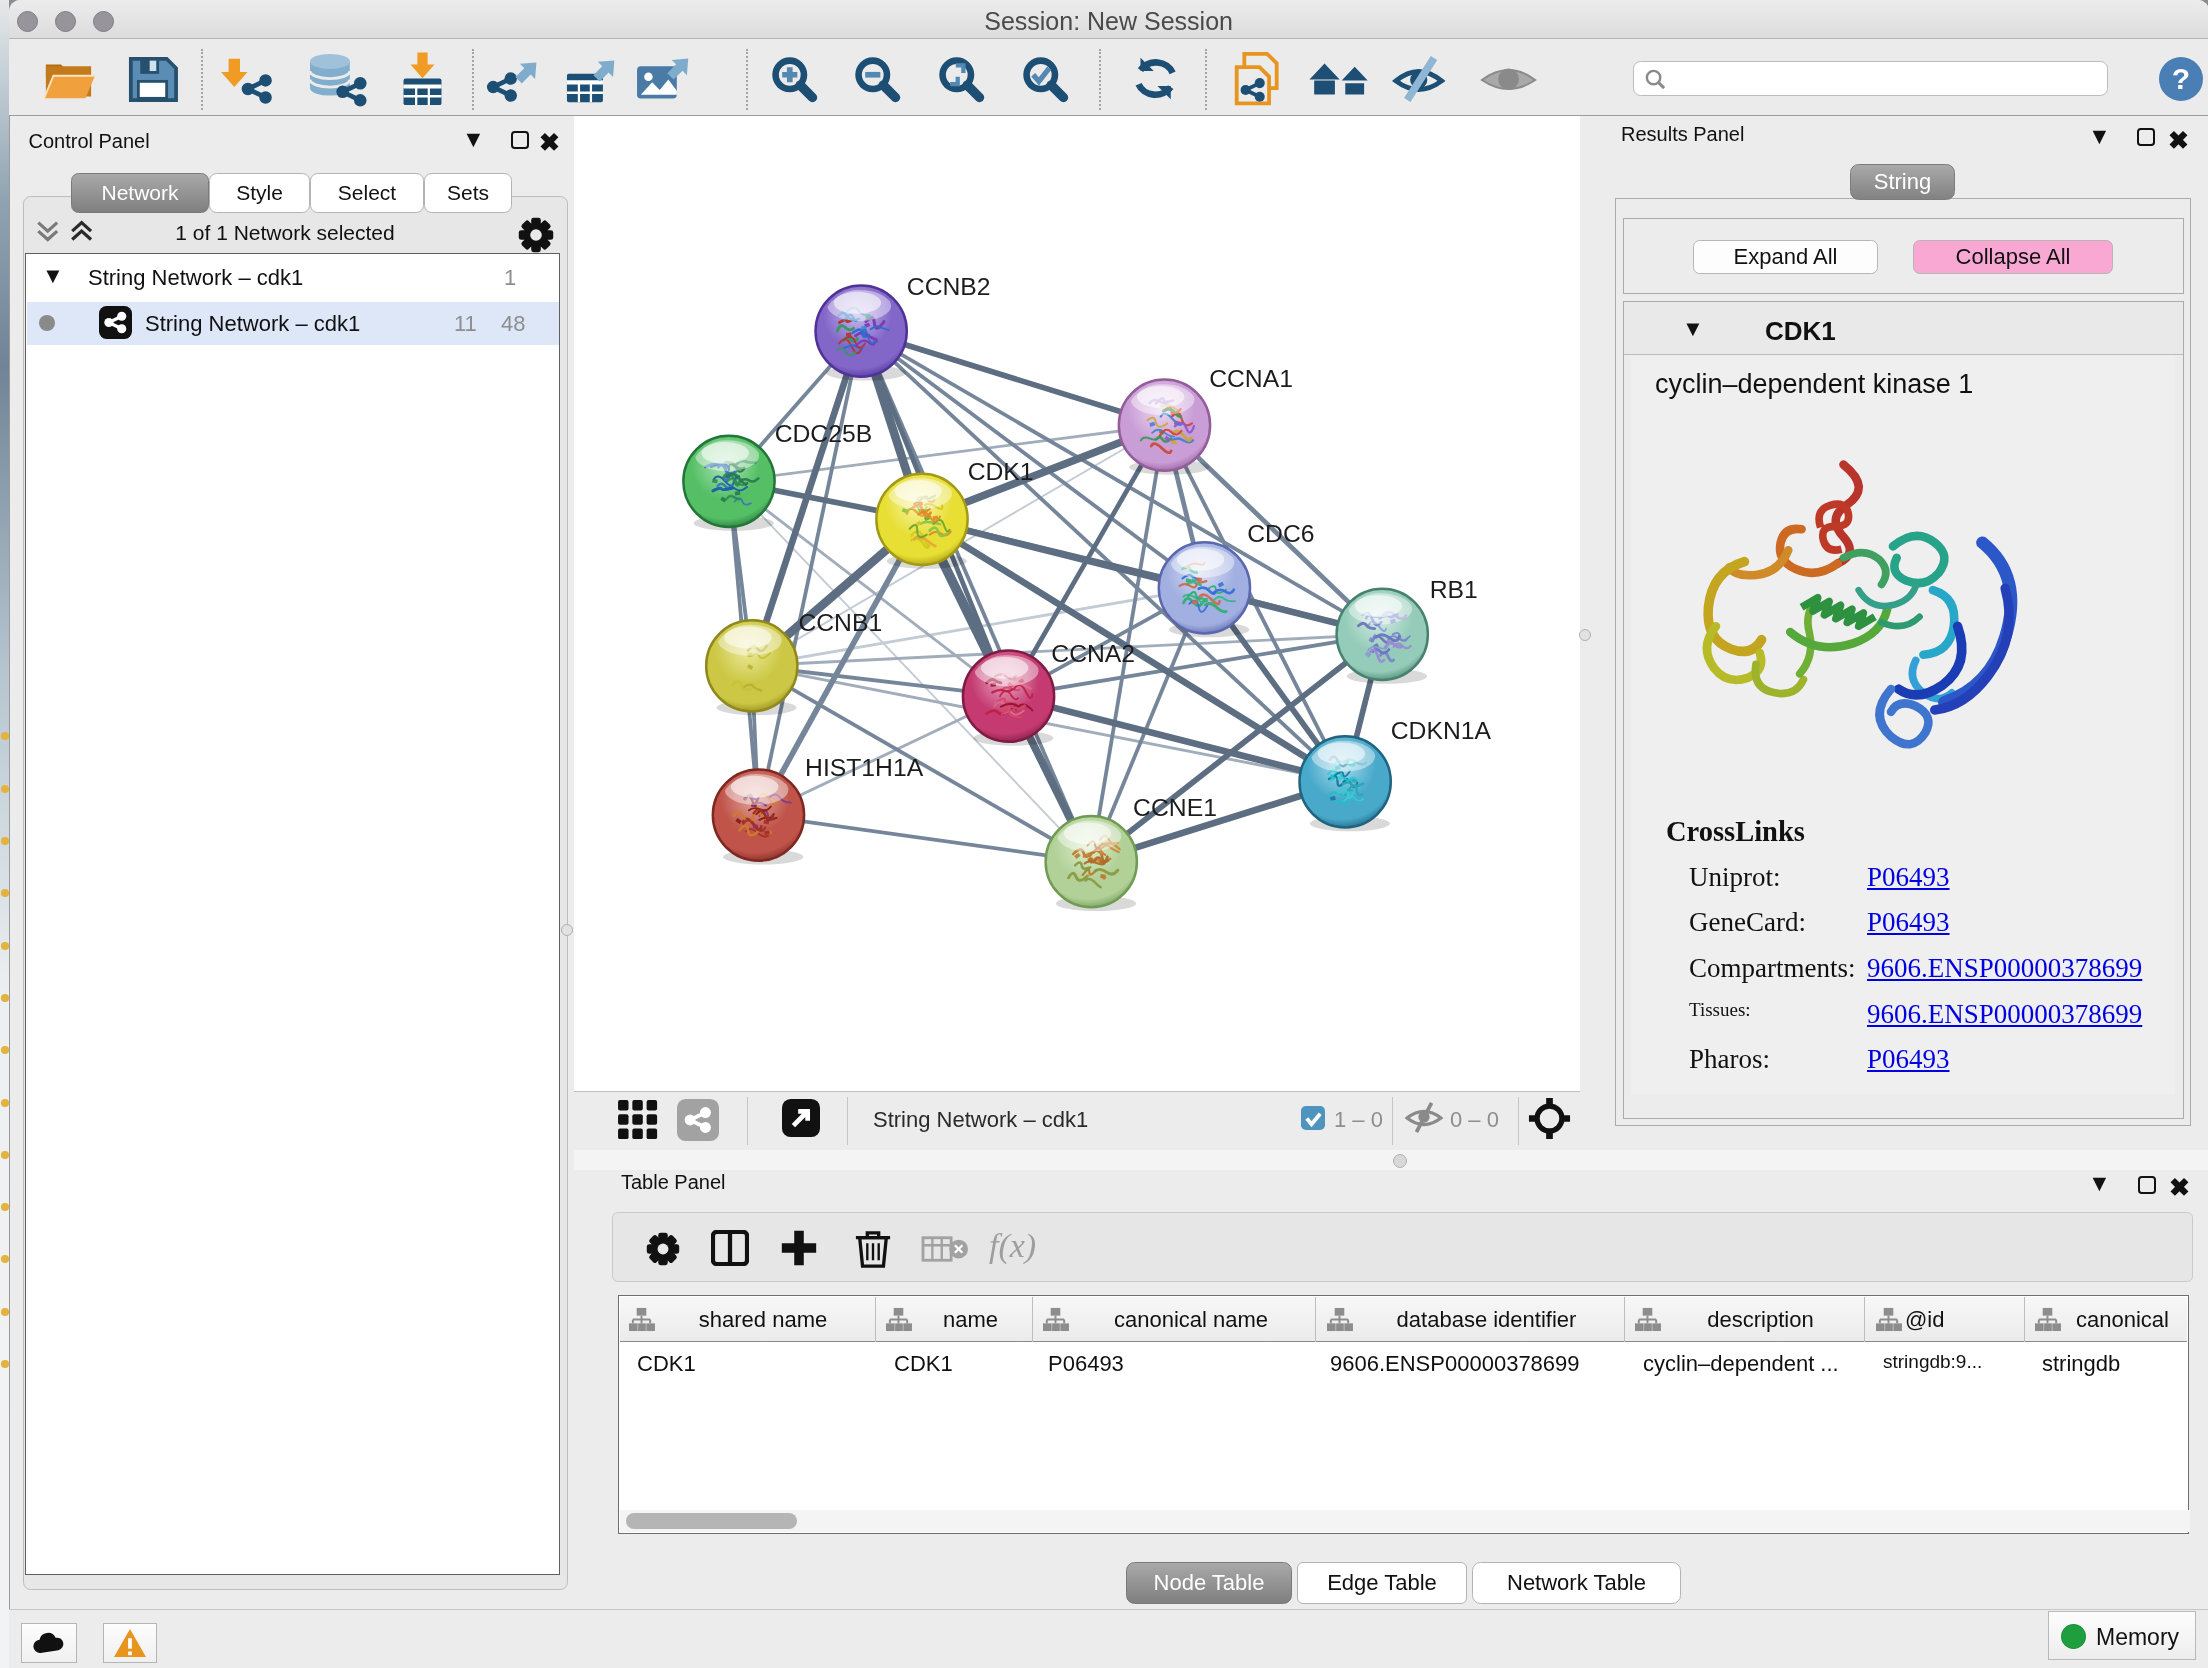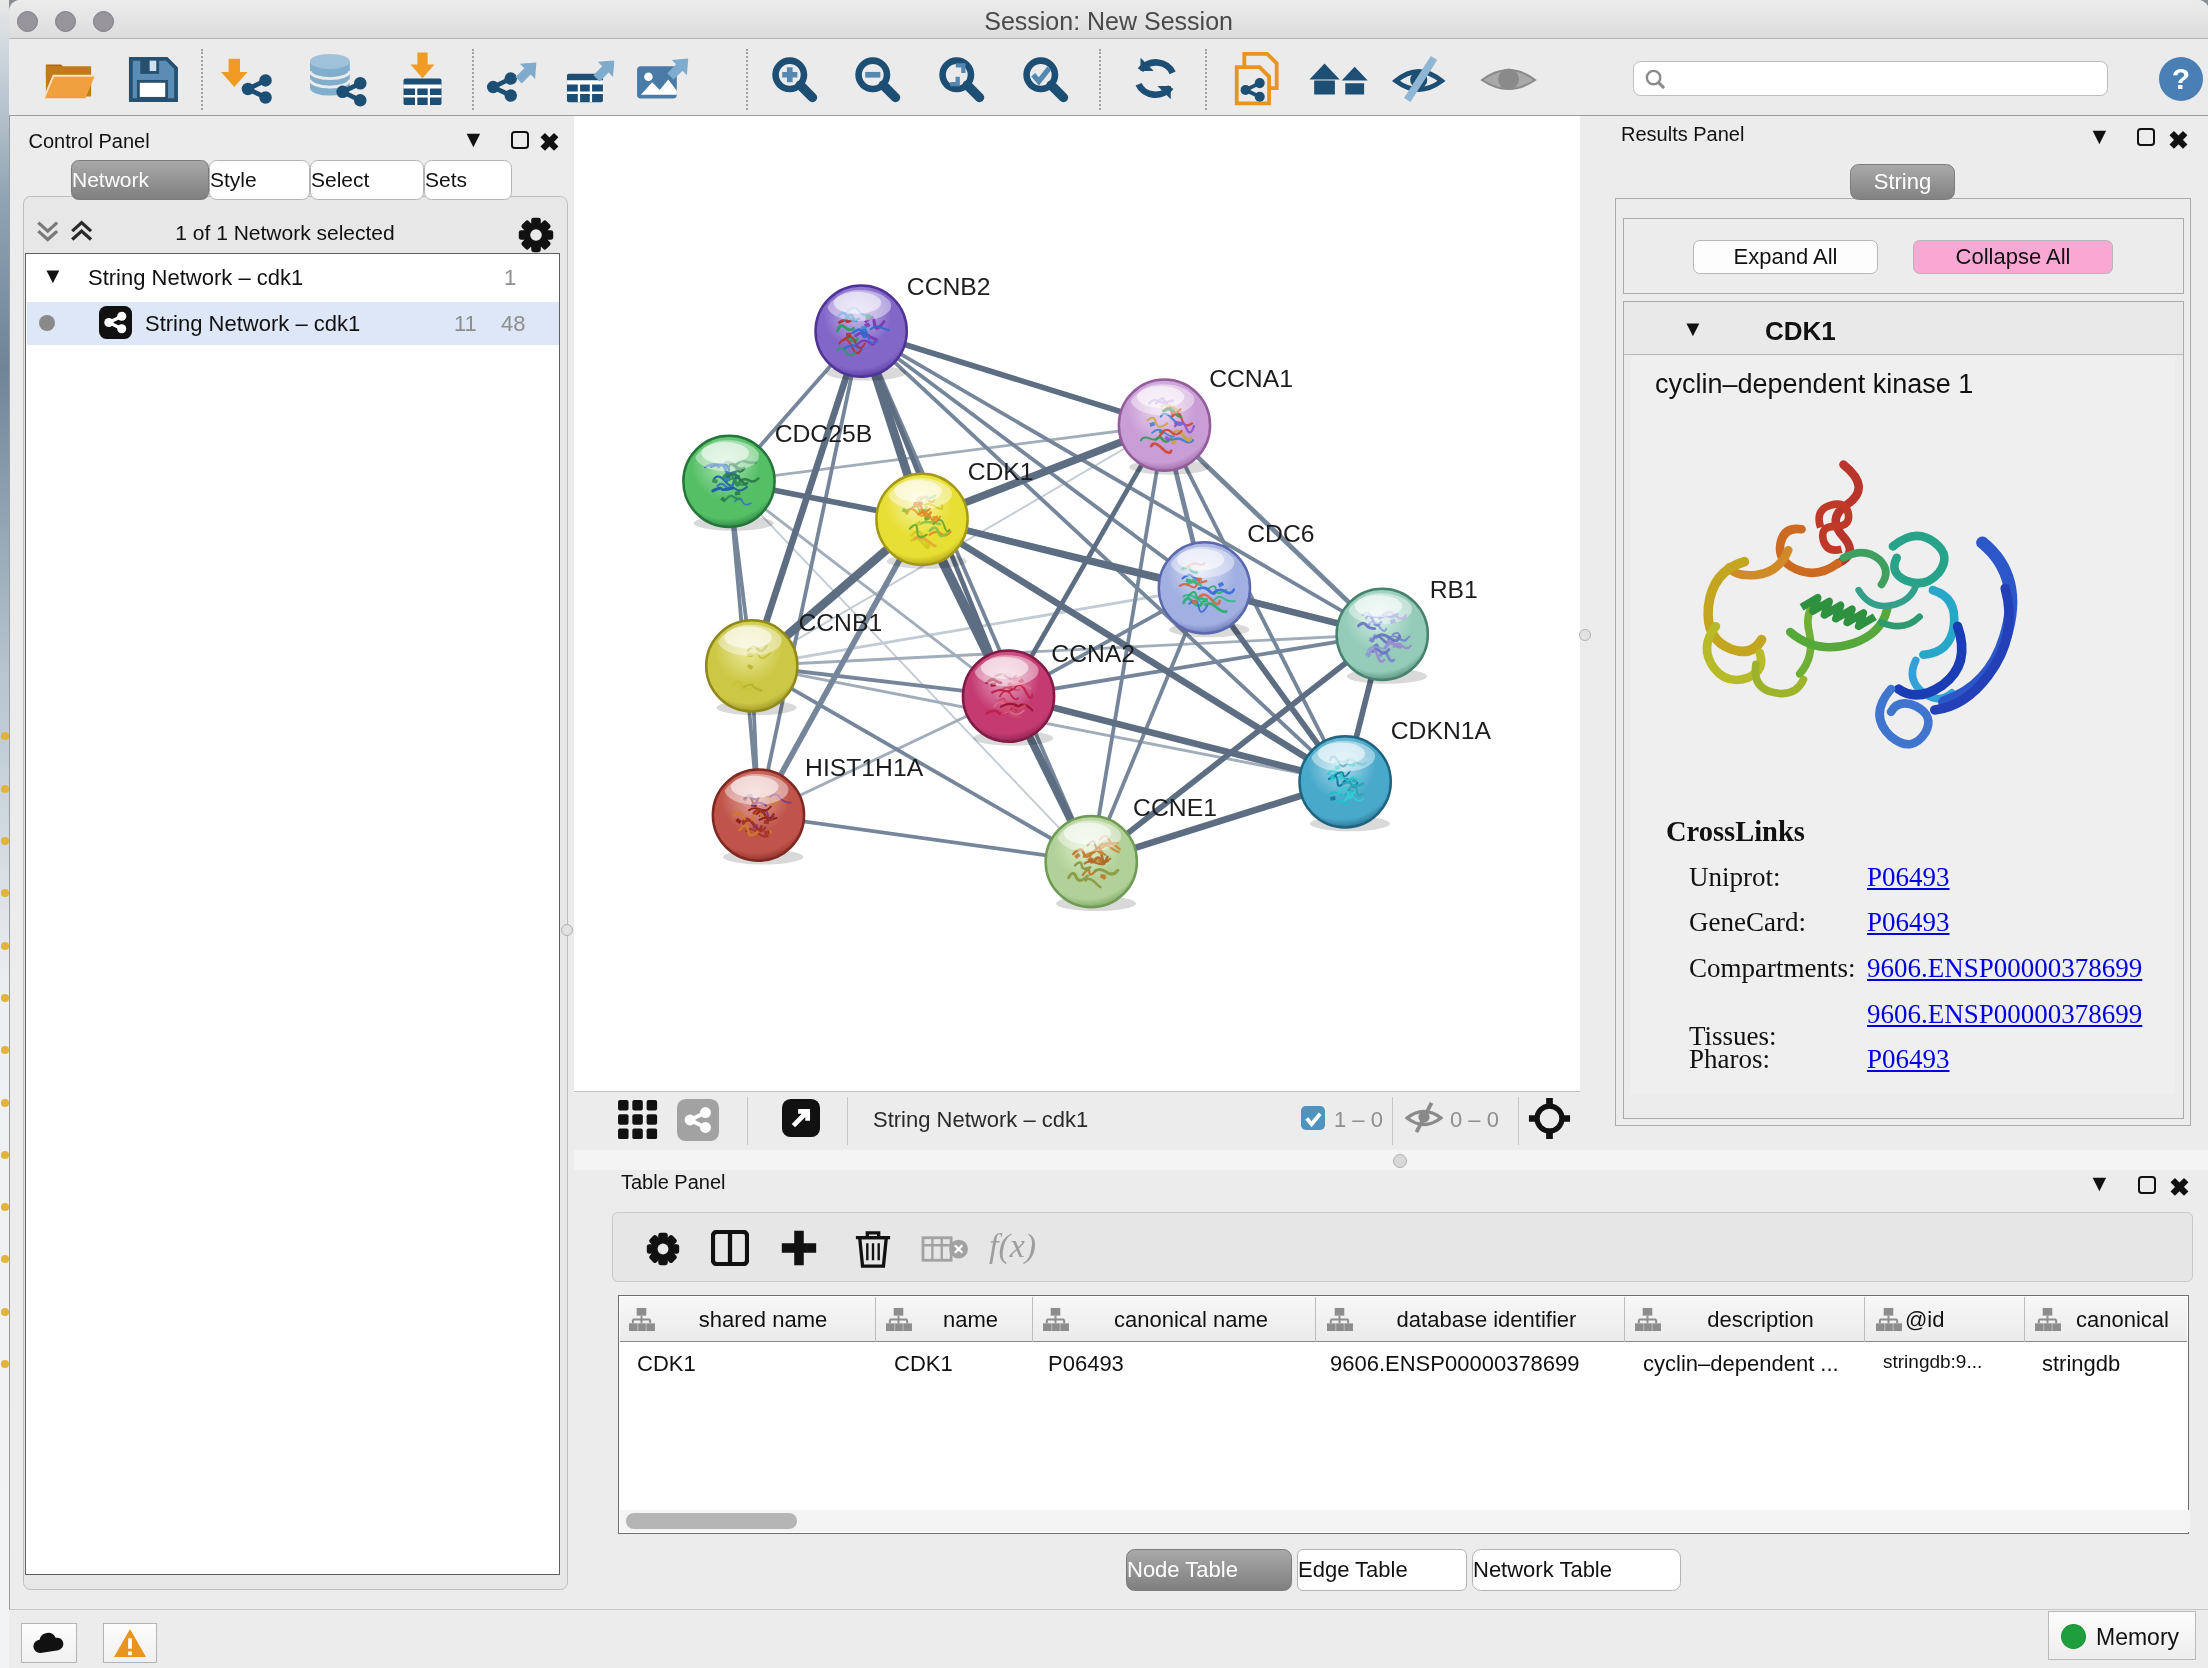--- a/index.html
+++ b/index.html
@@ -1,20 +1,20 @@
 <!DOCTYPE html>
 <html style="font-size:15px"><head><meta charset="utf-8"><style>
 * { margin:0; padding:0; box-sizing:border-box; }
 html,body { width:2208px; height:1668px; font-family:"Liberation Sans",sans-serif; background:#8a8d91; overflow:hidden; }
 .abs { position:absolute; }
 .win { position:absolute; left:8.6px; top:0; width:2200px; height:1668px; background:#ececec; border-radius:11.4px 11.4px 0 0; border-left:1px solid #9a9a9a; }
 .ptitle { font-size:20px; color:#111; }
 .ctrl { position:absolute; font-size:19px; color:#111; }
 .sq { position:absolute; width:18px; height:18px; border:2.9px solid #111; border-radius:3.8px; }
-.tab { position:absolute; background:#fff; border:1px solid #b4b4b4; color:#111; text-align:left; font-size:21px; }
+.tab { position:absolute; background:#fff; border:1px solid #b4b4b4; color:#111; text-align:center; font-size:21px;margin-top:13px; }
 .tabsel { background:linear-gradient(#a9a9a9,#7f7f7f); color:#fff; border-color:#7a7a7a; }
 .gray { color:#8e8e8e; }
 .lnk { color:#0000e0; text-decoration:underline; }
 </style></head><body>
 <div class="abs" style="left:0;top:0;width:8.6px;height:1668px;background:linear-gradient(#e8e8e8 0%,#cfd8de 3%,#8fa3b2 12%,#6f8496 22%,#b5c4cf 40%,#edf0f2 60%,#f2f3f4 100%)"></div>
 <div class="abs" style="left:1px;top:732px;width:7.6px;height:7.6px;border-radius:50%;background:#e4b33c"></div>
 <div class="abs" style="left:1px;top:785px;width:7.6px;height:7.6px;border-radius:50%;background:#e4b33c"></div>
 <div class="abs" style="left:1px;top:837px;width:7.6px;height:7.6px;border-radius:50%;background:#e4b33c"></div>
 <div class="abs" style="left:1px;top:889px;width:7.6px;height:7.6px;border-radius:50%;background:#e4b33c"></div>
 <div class="abs" style="left:1px;top:942px;width:7.6px;height:7.6px;border-radius:50%;background:#e4b33c"></div>
@@ -765,21 +765,21 @@
 <path d="M212 162 q12 20 34 16 q20 -4 26 -20" fill="none" stroke="#35a08a" stroke-width="7" stroke-linecap="round"></path>
 <path d="M236 196 q24 10 40 -6" fill="none" stroke="#2d9a70" stroke-width="7" stroke-linecap="round"></path>
 </svg>
 <div class="abs" style="left:1666px;top:816px;font-family:'Liberation Serif',serif;font-size:28.5px;font-weight:700;color:#111">CrossLinks</div>
 <div class="abs" style="left:1689px;top:862px;font-family:'Liberation Serif',serif;font-size:27px;color:#111">Uniprot:</div>
 <div class="abs" style="left:1867px;top:862px;font-family:'Liberation Serif',serif;font-size:27px"><span class="lnk">P06493</span></div>
 <div class="abs" style="left:1689px;top:907px;font-family:'Liberation Serif',serif;font-size:27px;color:#111">GeneCard:</div>
 <div class="abs" style="left:1867px;top:907px;font-family:'Liberation Serif',serif;font-size:27px"><span class="lnk">P06493</span></div>
 <div class="abs" style="left:1689px;top:953px;font-family:'Liberation Serif',serif;font-size:27px;color:#111">Compartments:</div>
 <div class="abs" style="left:1867px;top:953px;font-family:'Liberation Serif',serif;font-size:27px"><span class="lnk">9606.ENSP00000378699</span></div>
-<div class="abs" style="left:1689px;top:1021px;font-family:'Liberation Serif',serif;font-size:27px;color:#111">Tissues:</div>
+<div class="abs" style="left:1689px;top:999px;font-family:'Liberation Serif',serif;font-size:19px;color:#111">Tissues:</div>
 <div class="abs" style="left:1867px;top:999px;font-family:'Liberation Serif',serif;font-size:27px"><span class="lnk">9606.ENSP00000378699</span></div>
 <div class="abs" style="left:1689px;top:1044px;font-family:'Liberation Serif',serif;font-size:27px;color:#111">Pharos:</div>
 <div class="abs" style="left:1867px;top:1044px;font-family:'Liberation Serif',serif;font-size:27px"><span class="lnk">P06493</span></div>
 <div class="abs ptitle" style="left:621px;top:1171px">Table Panel</div>
 <div class="ctrl" style="left:2088px;top:1170px;font-size:23px">▼</div>
 <div class="sq" style="left:2138px;top:1176px"></div>
 <div class="ctrl" style="left:2169px;top:1173px;font-size:25px;font-weight:700">✖</div>
 <div class="abs" style="left:612px;top:1212px;width:1581px;height:70px;background:#e6e6e6;border:1px solid #c9c9c9;border-radius:5.7px"></div>
 <svg class="abs" style="left:643px;top:1229px" width="40" height="40" viewBox="0 0 42 42">
     <circle cx="21" cy="21" r="12.0" fill="#111"></circle>

